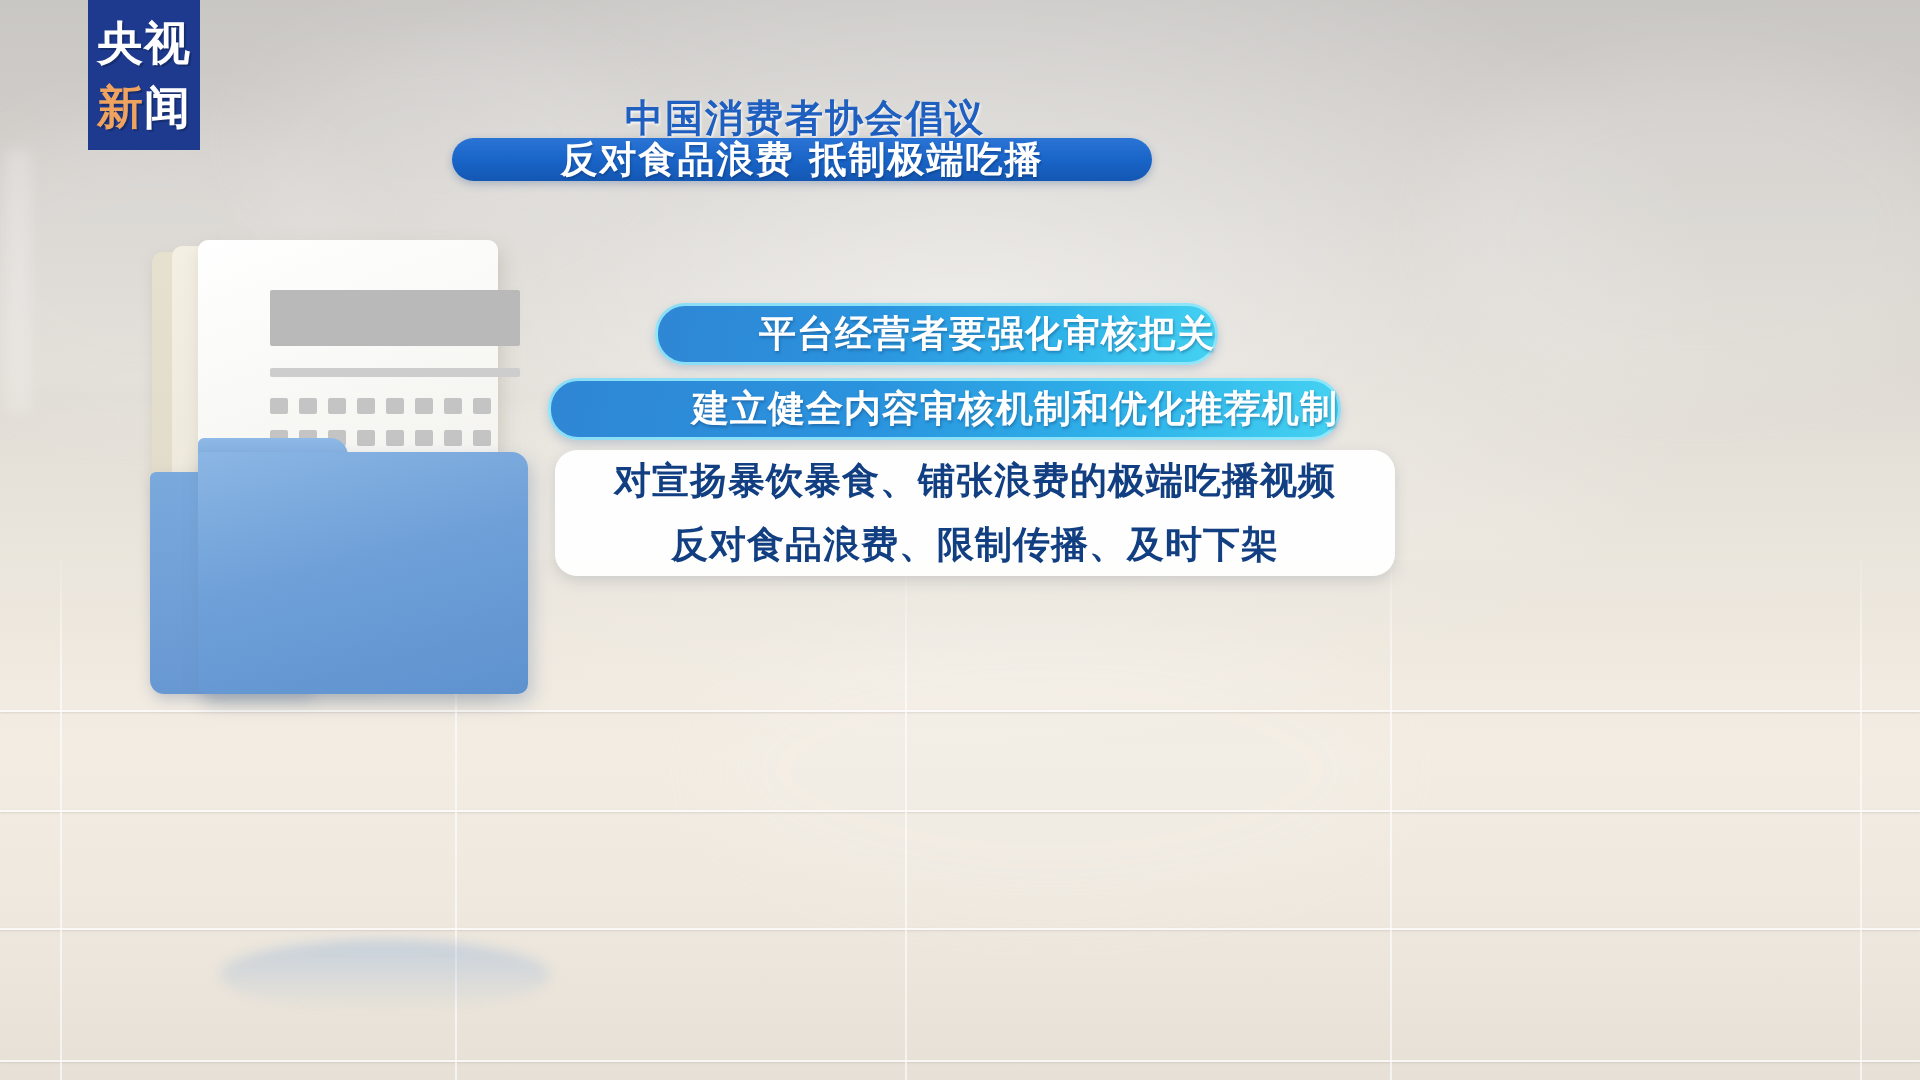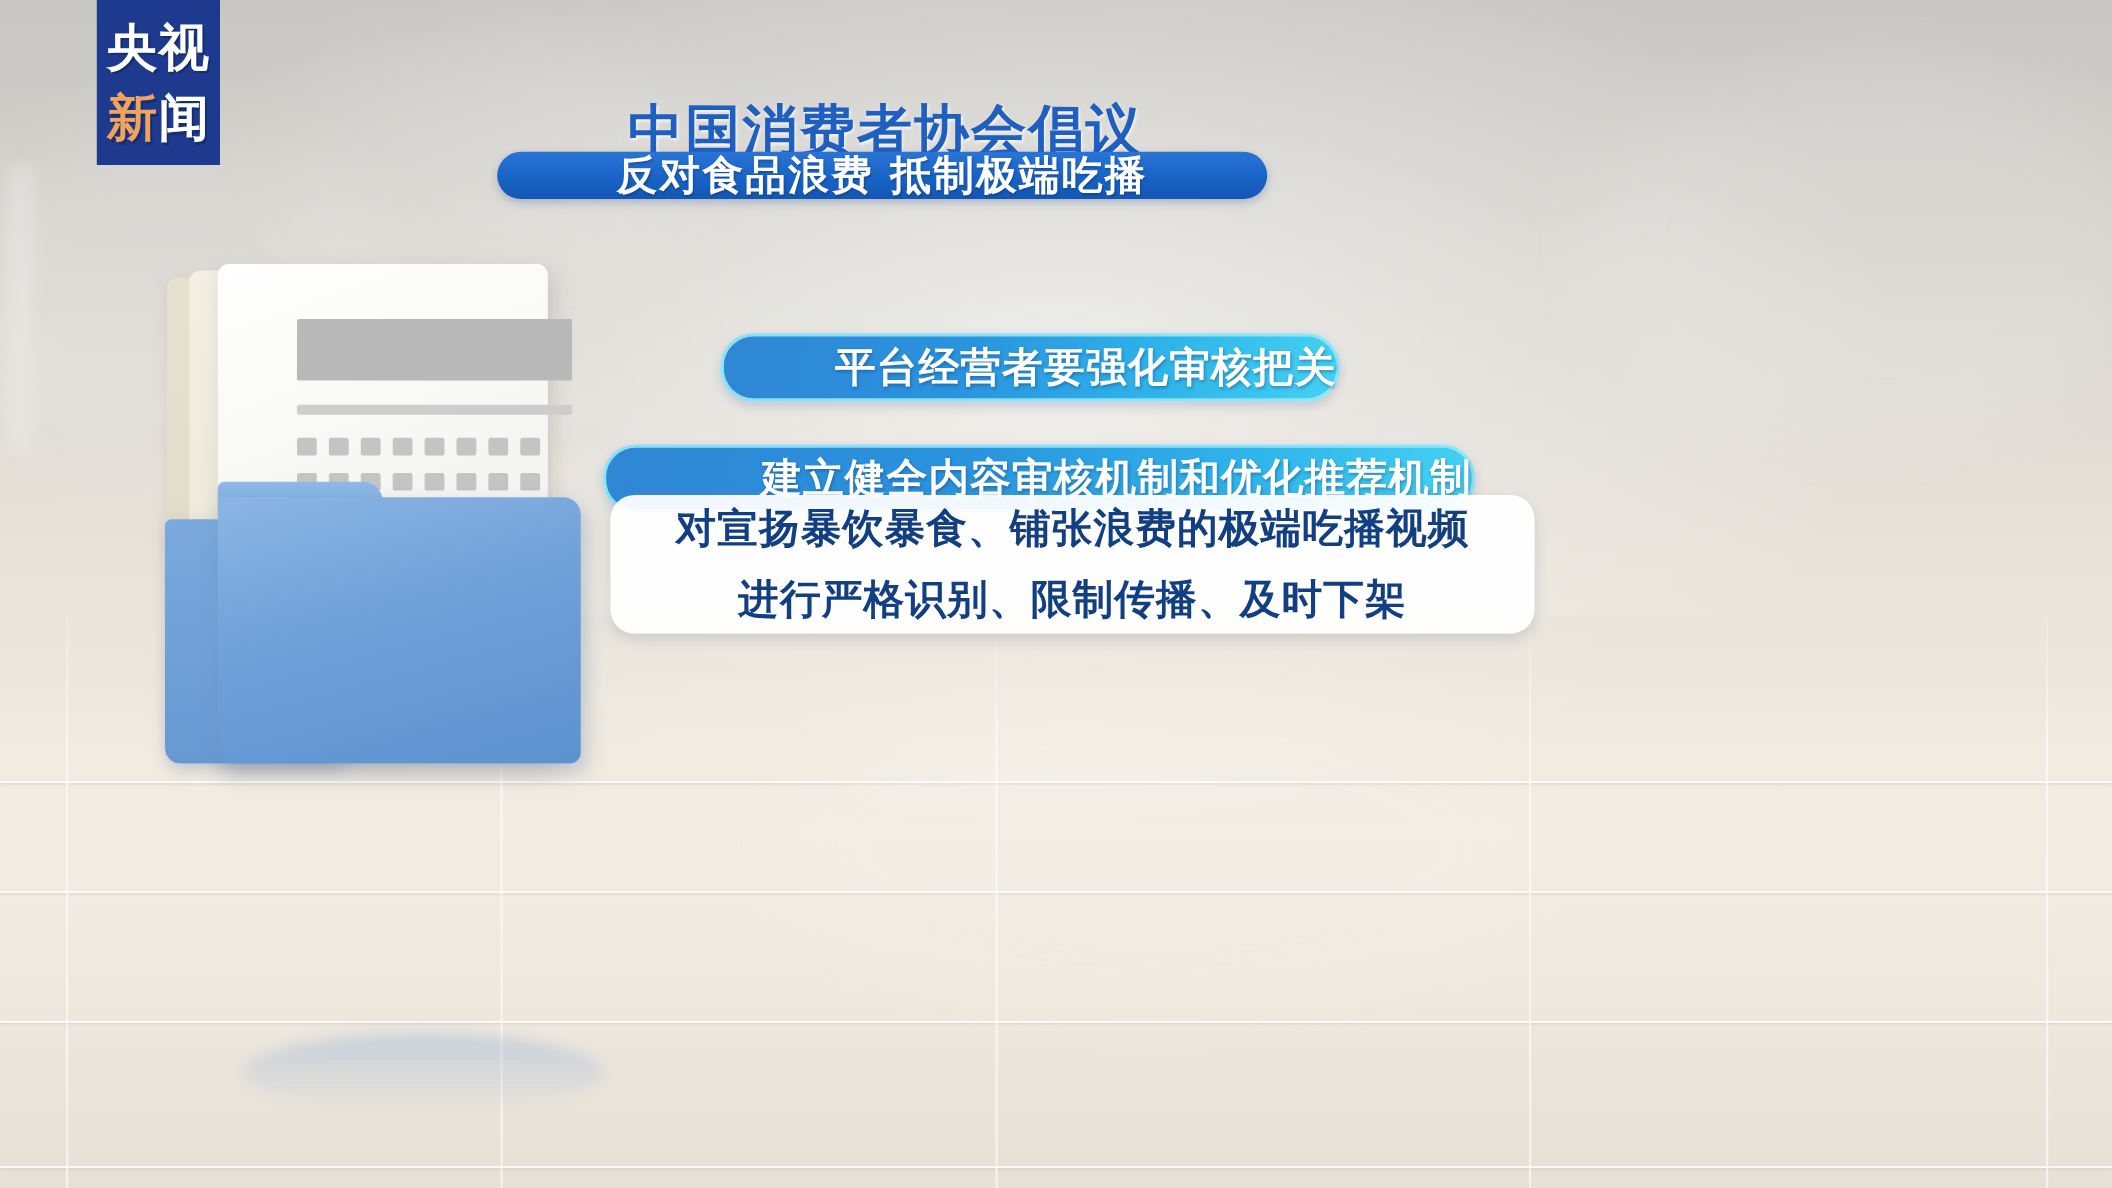--- a/index.html
+++ b/index.html
@@ -76,21 +76,21 @@
   .pill{position:absolute;border-radius:30px;display:flex;align-items:center;justify-content:flex-end;
     box-shadow:0 4px 10px rgba(70,110,160,.26);}
   .pill .tx{font-family:"DejaVu Sans","Liberation Sans",sans-serif;font-weight:bold;color:#ffffff;
     letter-spacing:1px;text-shadow:1px 2px 3px rgba(10,50,100,.38);}
   #p1{left:655px;top:303px;width:557px;height:56px;
     background:linear-gradient(100deg,#2f86d4 0%,#2a93de 38%,#2fb4ea 72%,#45d2f2 100%);
     border:3px solid rgba(150,232,250,.9);}
   #p1 .tx{font-size:37px;line-height:40px;}
   #p2{left:548px;top:378px;width:787px;height:56px;
     background:linear-gradient(100deg,#2f86d4 0%,#2a93de 40%,#2fb4ea 74%,#45d2f2 100%);
-    border:3px solid rgba(150,232,250,.9);margin-top:26px;}
+    border:3px solid rgba(150,232,250,.9);}
   #p2 .tx{font-size:37px;line-height:40px;}
   #p3{position:absolute;left:555px;top:450px;width:840px;height:126px;border-radius:22px;
     background:rgba(255,255,255,.94);box-shadow:0 5px 14px rgba(140,150,160,.32);
     display:flex;flex-direction:column;align-items:center;justify-content:center;gap:10px;}
   #p3 .tx{font-family:"DejaVu Sans","Liberation Sans",sans-serif;font-weight:bold;
     font-size:37px;line-height:54px;color:#123f82;letter-spacing:1px;white-space:nowrap;}
 </style>
 </head>
 <body>
 
@@ -116,21 +116,21 @@
   </div>
 
   <div id="logo">
     <div class="ln ln1">央视</div>
     <div class="ln ln2">
       <span class="o">新</span><span class="w">闻</span>
     </div>
   </div>
 
   <div id="kicker-wrap">
-    <div style="font-family:'DejaVu Sans','Liberation Sans',sans-serif;font-weight:bold;font-size:50px;line-height:44px;color:#1f5fc0;letter-spacing:2px;text-shadow:1px 2px 3px rgba(255,255,255,.85);">中国消费者协会倡议</div>
+    <div style="font-family:'DejaVu Sans','Liberation Sans',sans-serif;font-weight:bold;font-size:38px;line-height:44px;color:#1f5fc0;letter-spacing:2px;text-shadow:1px 2px 3px rgba(255,255,255,.85);">中国消费者协会倡议</div>
   </div>
 
   <div id="banner">
     <span>反对食品浪费 抵制极端吃播</span>
   </div>
 
   <div id="art">
     <div class="sheet back"></div>
     <div class="sheet mid"></div>
     <div class="sheet front">
@@ -165,16 +165,16 @@
 
   <div class="pill" id="p1">
     <span class="tx">平台经营者要强化审核把关</span>
   </div>
   <div class="pill" id="p2">
     <span class="tx">建立健全内容审核机制和优化推荐机制</span>
   </div>
 
   <div id="p3">
     <div class="tx">对宣扬暴饮暴食、铺张浪费的极端吃播视频</div>
-    <div class="tx">进行严格识别、限制传播、及时下架</div>
+    <div class="tx">反对食品浪费、限制传播、及时下架</div>
   </div>
 
 </div>
 
 </body></html>

